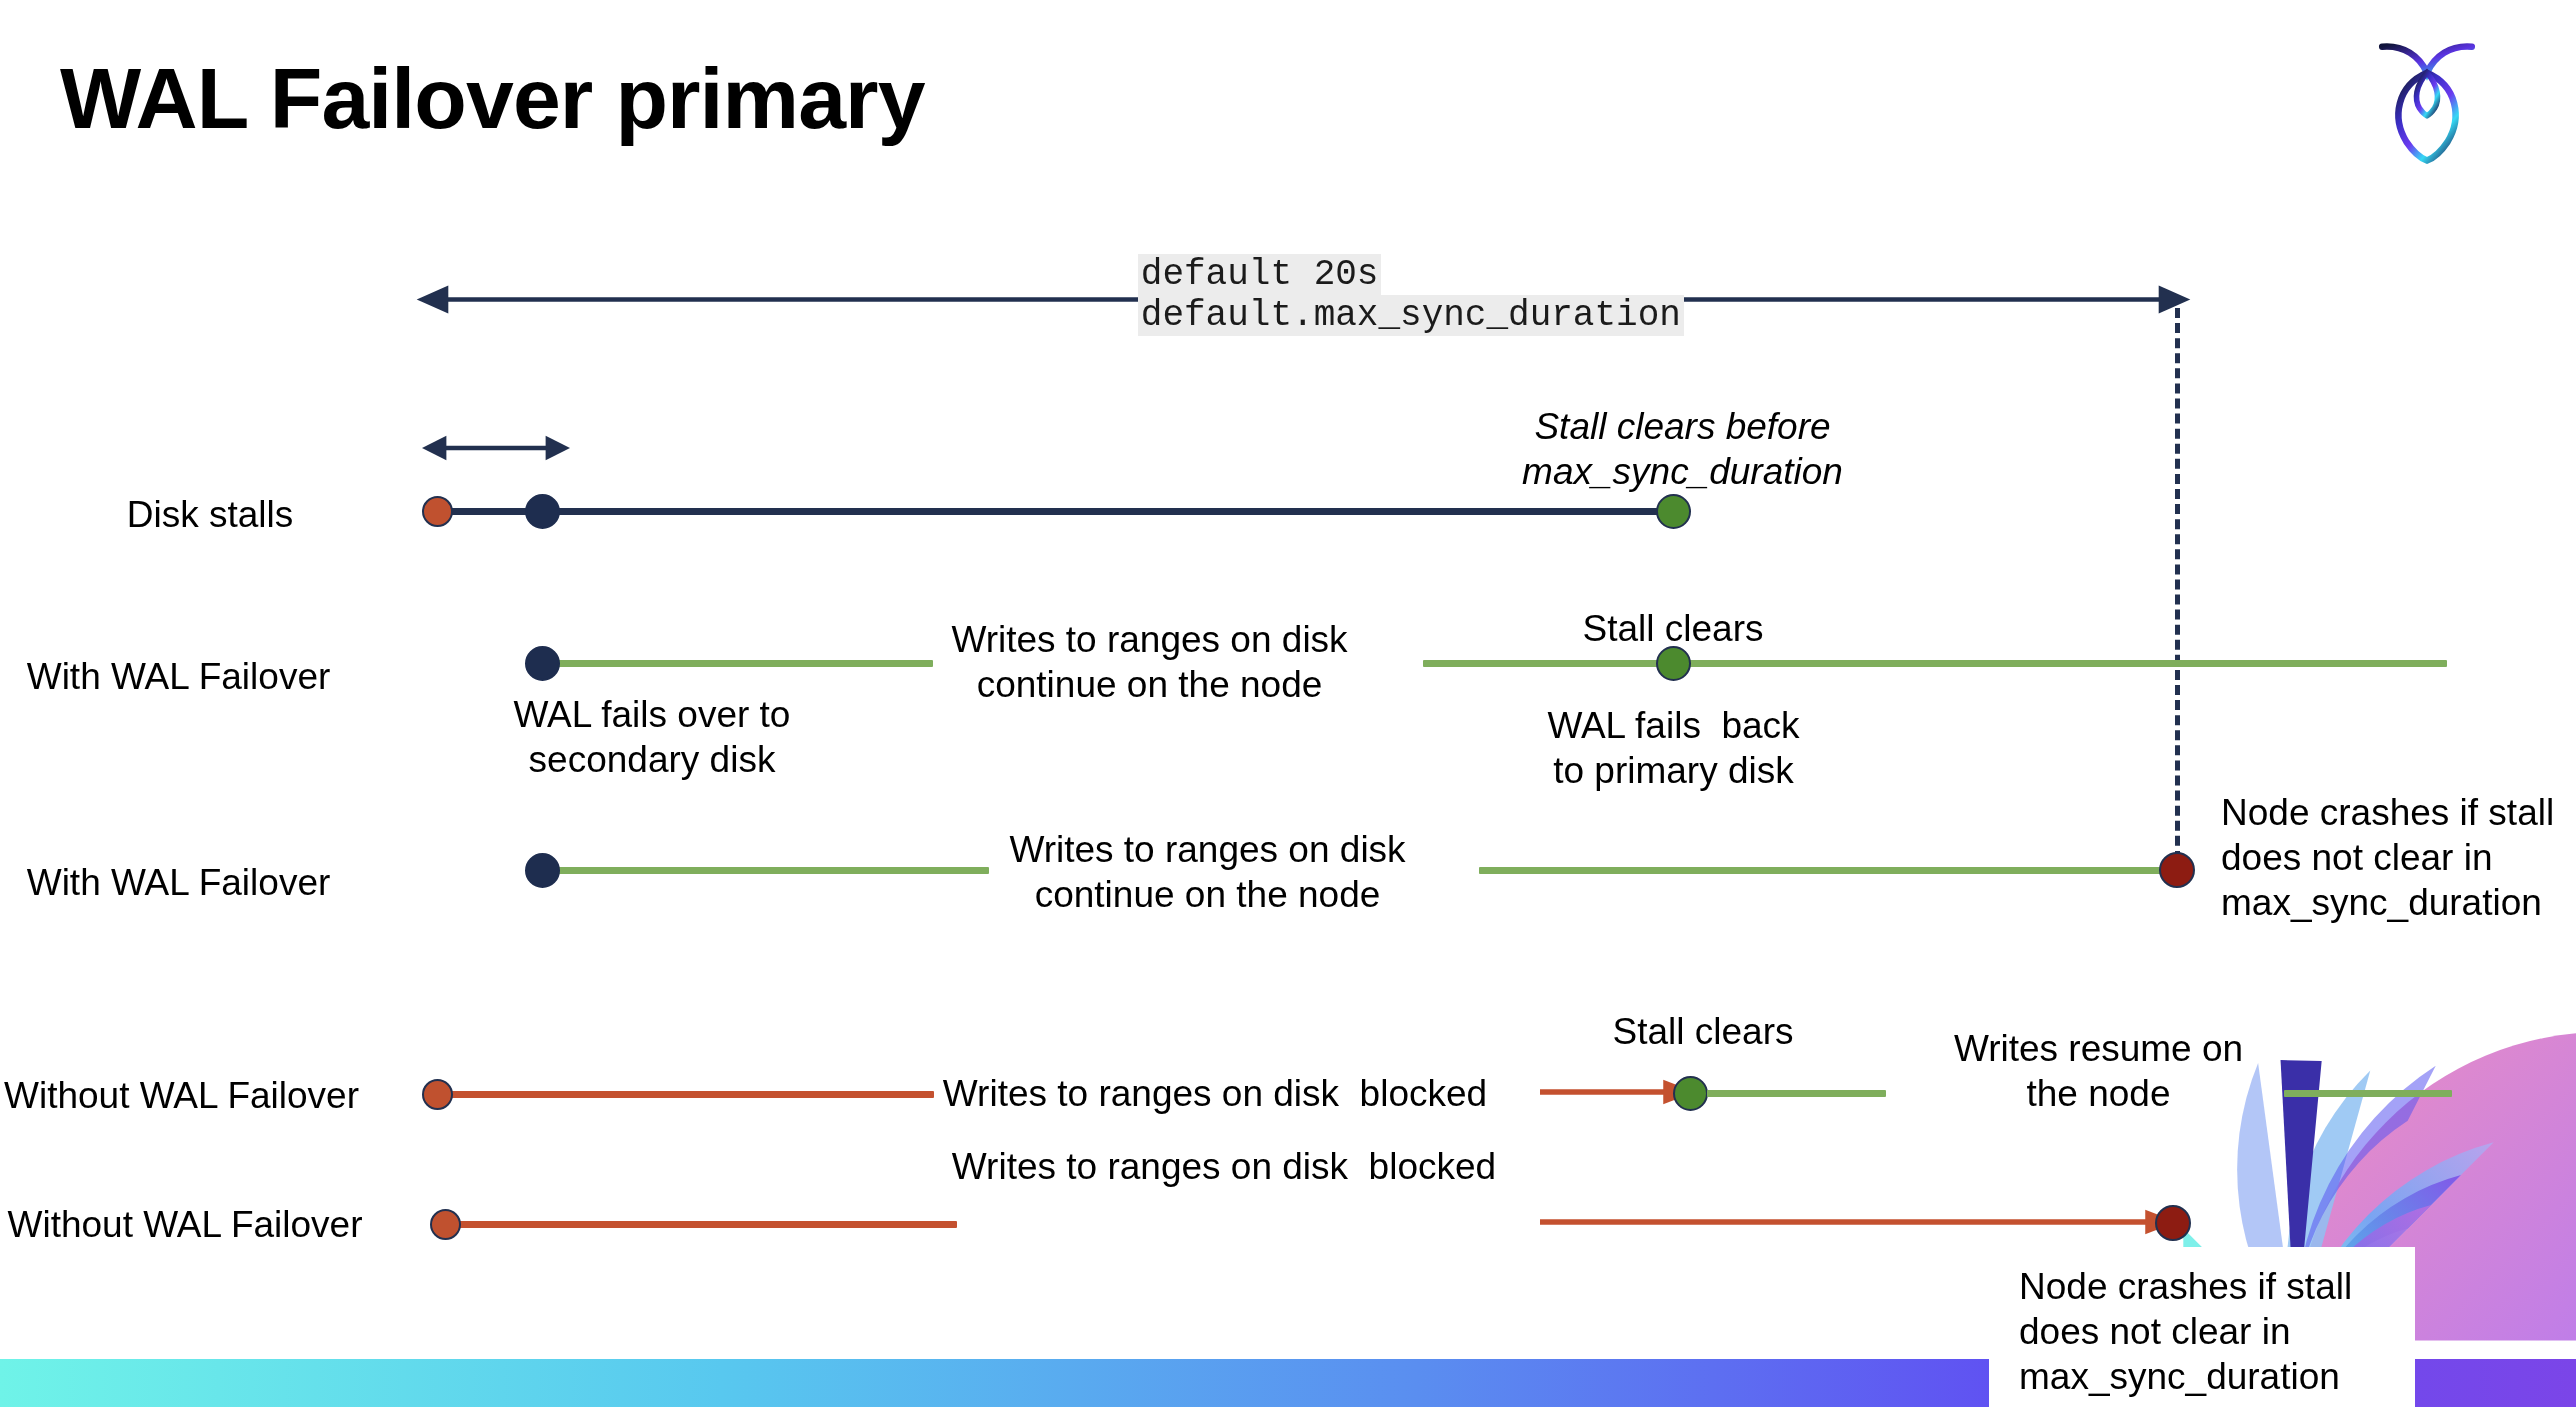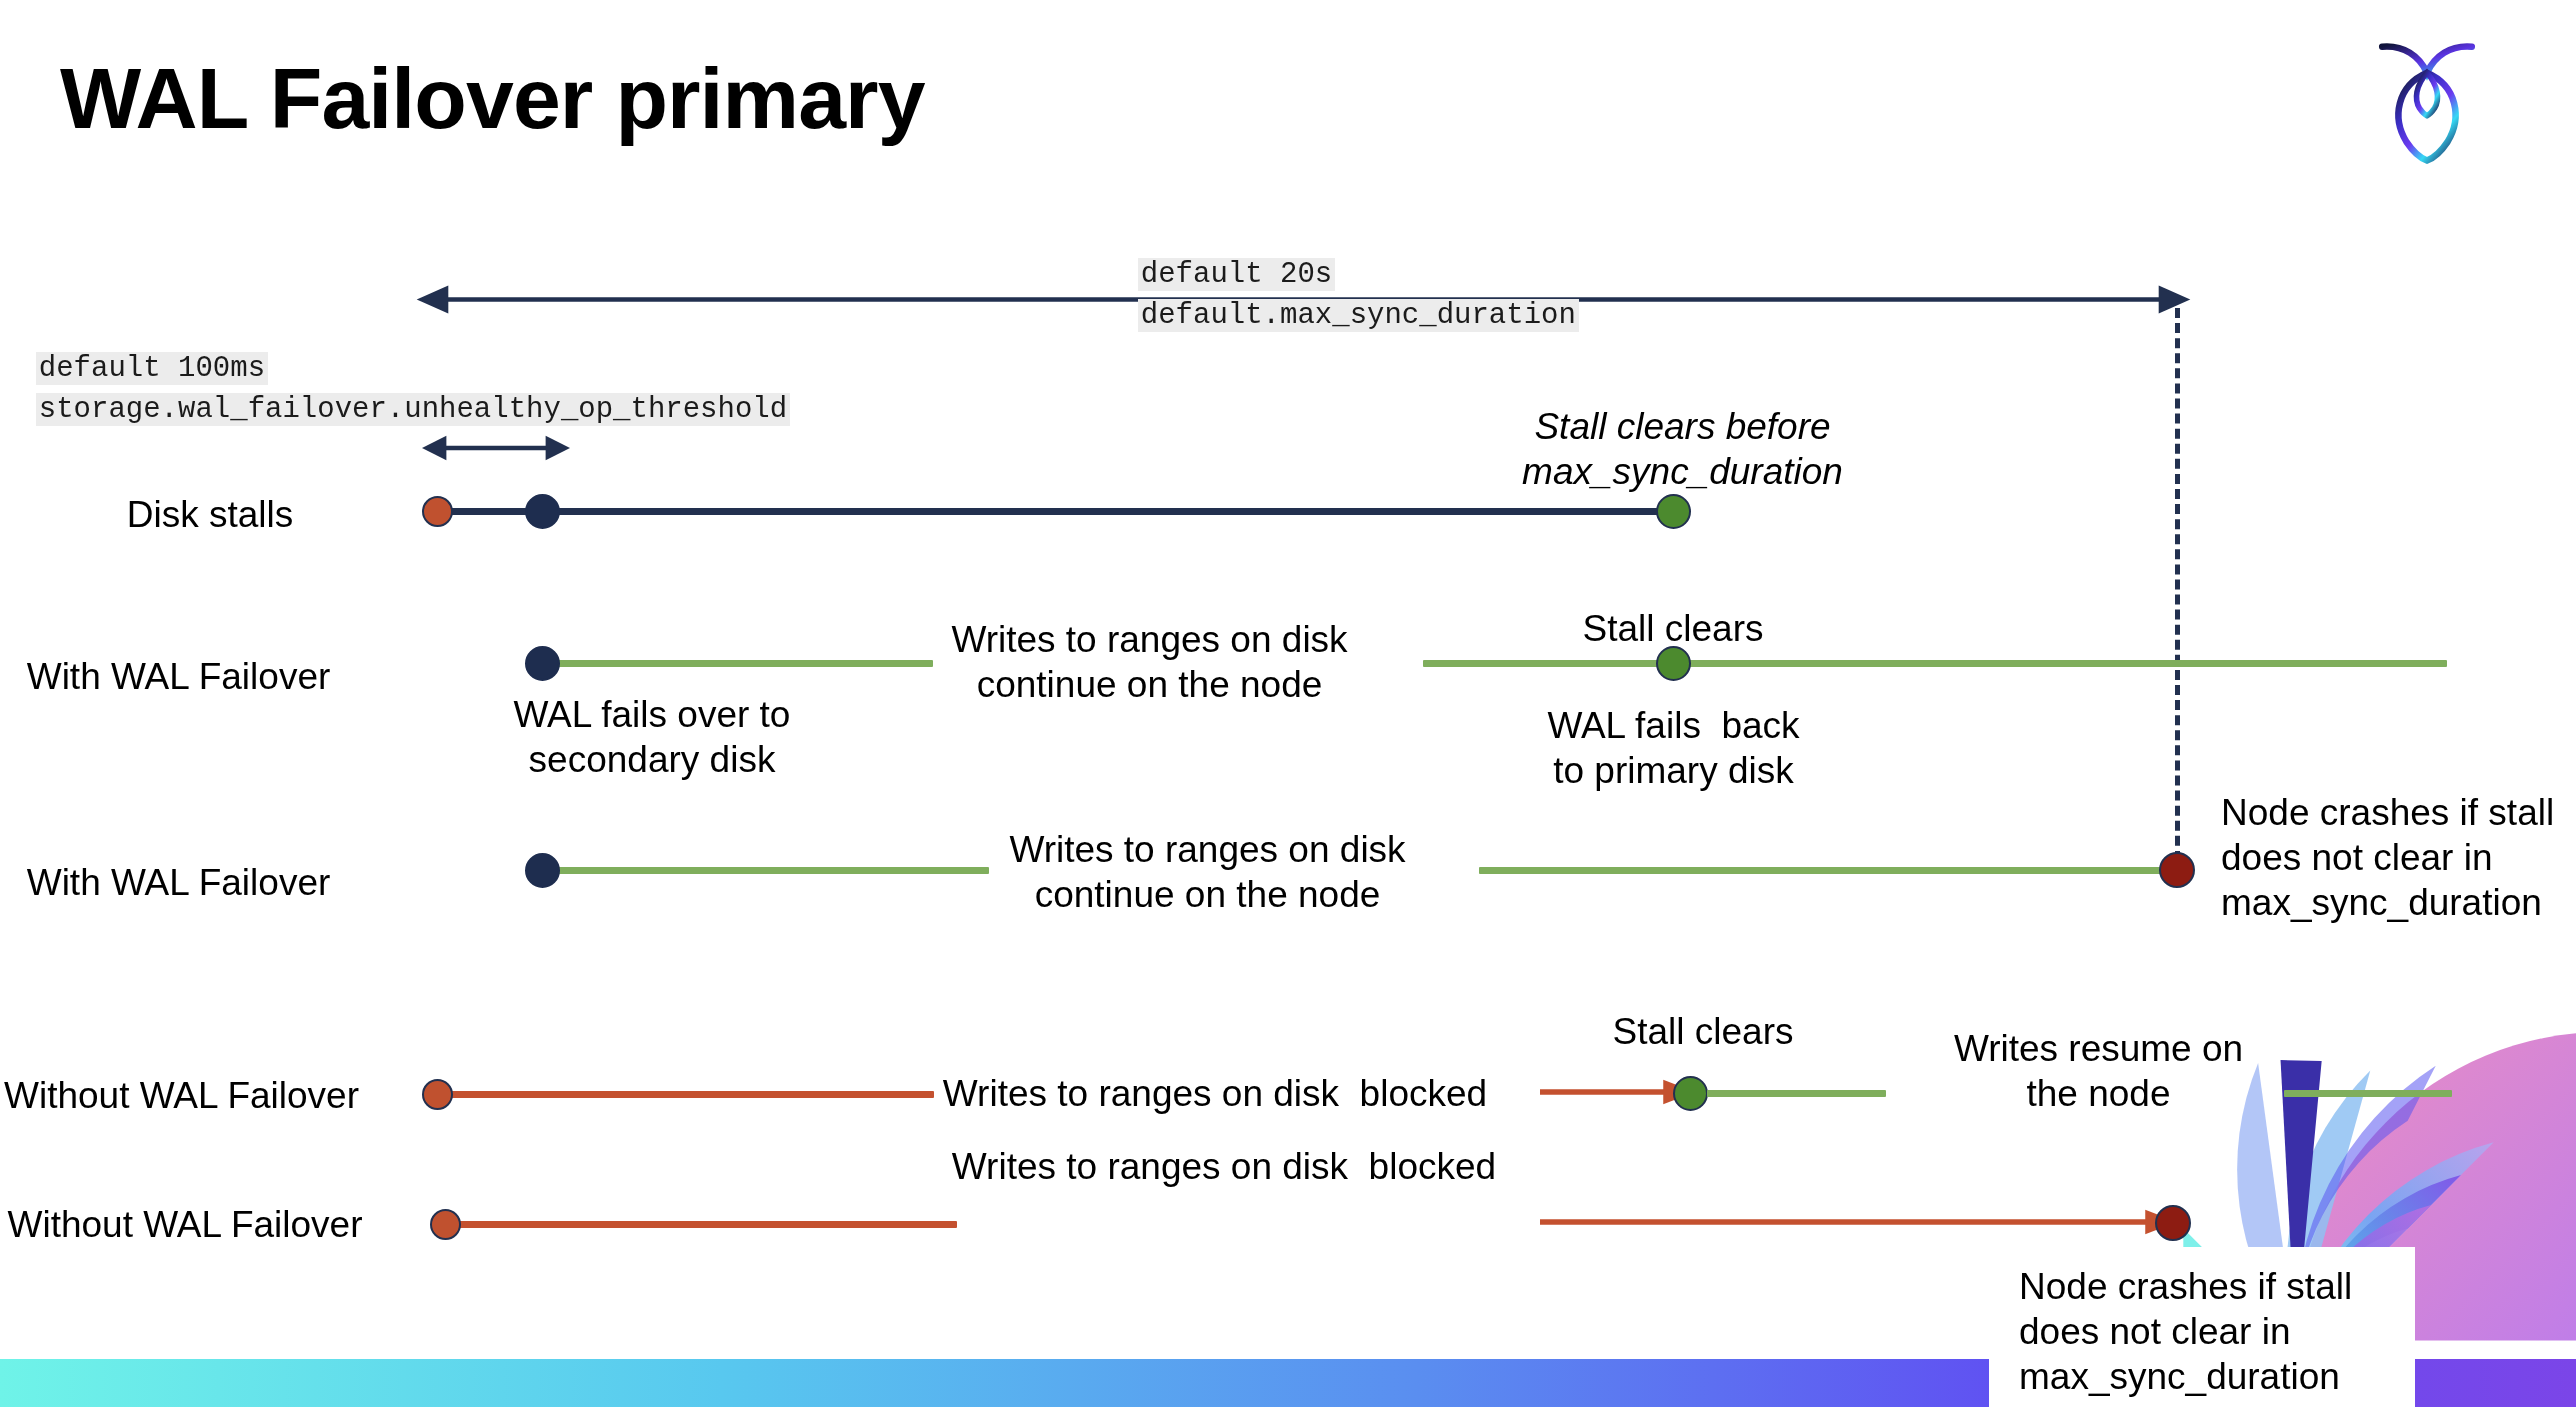--- a/index.html
+++ b/index.html
@@ -29,21 +29,21 @@
   
   .bottombar {
     position:absolute; left:0; bottom:0; width:100%; height:49px;
     background:linear-gradient(90deg,#6ff3e8 0%,#58c8ef 28%,#5a8ef0 55%,#6050f2 78%,#7b45e8 100%);
   }
 
   
   .code {
     position:absolute;
     font-family:"Liberation Mono", monospace;
-    font-size:29px; color:#1b1b1b; line-height:41px;
+    font-size:36px; color:#1b1b1b; line-height:41px;
     white-space:nowrap;
   }
   .code span { background:#ececec; padding:0 2.8px; }
 
   
   .lbl {
     position:absolute; color:#000;
     font-size:37px; line-height:45px; white-space:pre;
   }
   .lbl.c { text-align:center; }
@@ -148,24 +148,20 @@
     <polygon points="1910,21 1876,6 1876,36" fill="#22304f"></polygon>
   </svg>
 
   <div class="code" style="left:1138px; top:254px;">
     <div><span>default 20s</span></div>
     <div><span>default.max_sync_duration</span></div>
   </div>
 
   <div class="vdash" style="left:2175px; top:308px; height:568px;"></div>
 
-  <div class="code" style="left:36px; top:348px;">
-    <div><span>default 100ms</span></div>
-    <div><span>storage.wal_failover.unhealthy_op_threshold</span></div>
-  </div>
 
   <svg class="arrowsvg" style="left:422px; top:432px; width:148px; height:32px;" viewBox="0 0 158 34" width="148" height="32">
     <line x1="20" y1="17" x2="138" y2="17" stroke="#22304f" stroke-width="5"></line>
     <polygon points="0,17 26,4 26,30" fill="#22304f"></polygon>
     <polygon points="158,17 132,4 132,30" fill="#22304f"></polygon>
   </svg>
 
   <div class="lbl r" style="left:37px; top:492px; width:346px;">Disk stalls</div>
 
   <div class="line navy" style="left:437px; top:508px; width:1239px;"></div>

